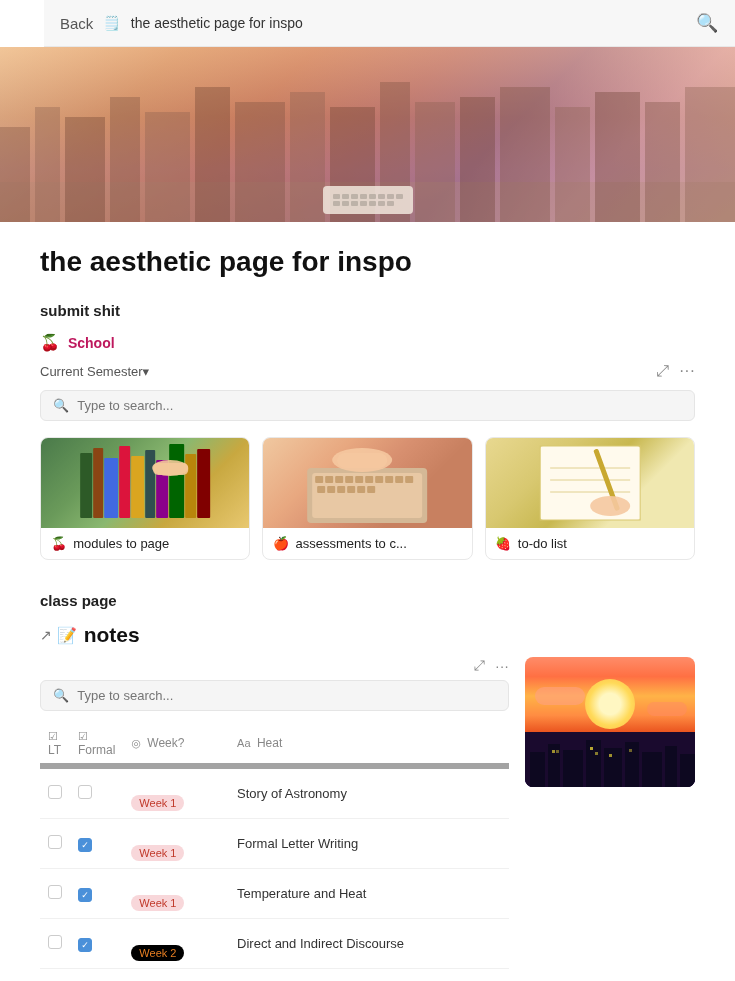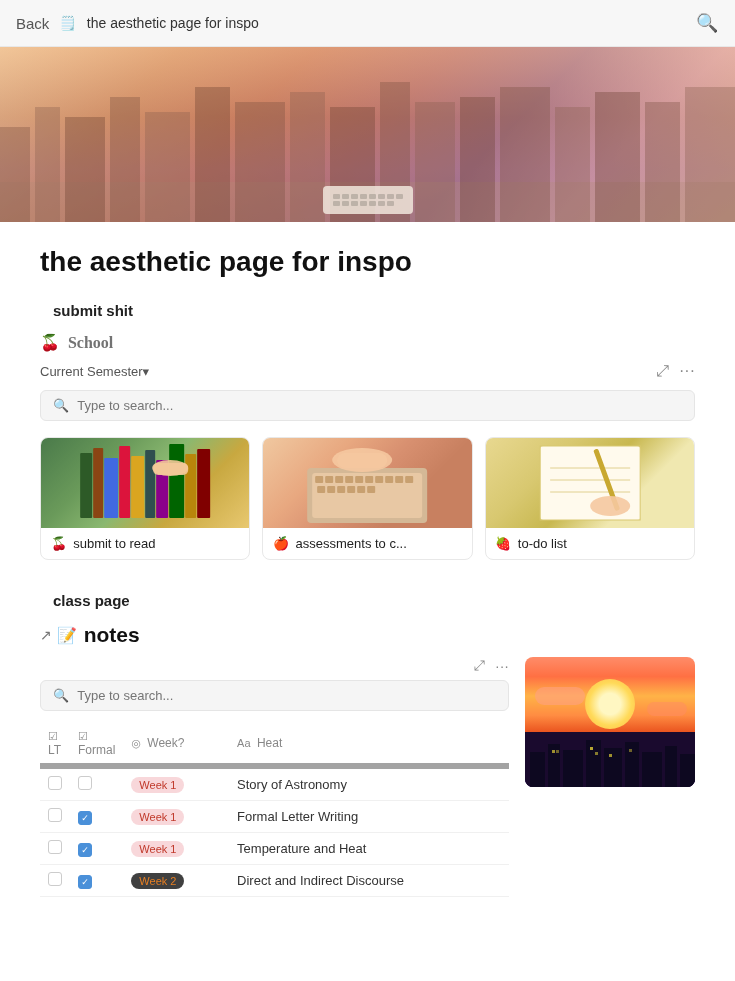--- a/index.html
+++ b/index.html
@@ -18,20 +18,21 @@
       position: relative;
       overflow: hidden;
     }
     .top-bar {
       display: flex;
       align-items: center;
       justify-content: space-between;
       padding: 12px 16px;
       background: #f7f7f7;
       border-bottom: 1px solid #e8e8e8;
+      margin-left: 44px;
     }
     .top-bar-left {
       display: flex;
       align-items: center;
       gap: 10px;
     }
     .back-btn {
       font-size: 15px;
       color: #555;
       cursor: pointer;
@@ -101,33 +102,31 @@
       font-size: 28px;
       font-weight: 700;
       color: #111;
       margin-bottom: 24px;
     }
     .section-label {
       font-size: 15px;
       font-weight: 600;
       color: #222;
       margin-bottom: 14px;
-      margin-left: 13px;
     }
     .school-header {
       display: flex;
       align-items: center;
       gap: 8px;
       margin-bottom: 10px;
     }
     .school-title {
-      font-size: 16px;
+      font-size: 14px;
       font-weight: 600;
-      color: #737373;
-      font-family: Liberation Serif, serif;
+      color: #be185d;
     }
     .filter-row {
       display: flex;
       align-items: center;
       justify-content: space-between;
       margin-bottom: 10px;
     }
     .filter-btn {
       display: flex;
       align-items: center;
@@ -291,27 +290,28 @@
       justify-content: center;
       color: white;
       font-size: 9px;
     }
     .week-badge {
       display: inline-block;
       padding: 2px 8px;
       border-radius: 10px;
       font-size: 11px;
       font-weight: 500;
+      margin-top: 19px;
     }
     .week1-badge {
       background: #f8d7da;
       color: #c0392b;
     }
     .week2-badge {
-      background: #404040;
+      background: #000000;
       color: #e67e22;
     }
     .th-icon {
       font-size: 11px;
       margin-right: 3px;
     }
     .sunset-image {
       width: 170px;
       height: 130px;
       border-radius: 8px;
@@ -475,21 +475,21 @@
             <rect x="94" y="6" width="15" height="74" fill="#006400" rx="1"></rect>
             <rect x="110" y="16" width="11" height="64" fill="#b8860b" rx="1"></rect>
             <rect x="122" y="11" width="13" height="69" fill="#800000" rx="1"></rect>
 
             <ellipse cx="95" cy="30" rx="18" ry="8" fill="#f4c999" opacity="0.9"></ellipse>
             <rect x="78" y="25" width="35" height="12" fill="#f4c999" rx="5" opacity="0.9"></rect>
           </svg>
         </div>
         <div class="card-label">
           <span>🍒</span>
-          <span>submit to read</span>
+          <span>modules to page</span>
         </div>
       </div>
 
       <div class="card">
         <div class="card-img card-img-keyboard">
           <svg width="100%" height="90" viewBox="0 0 140 90">
 
             <rect x="10" y="30" width="120" height="55" fill="#d4b896" rx="4"></rect>
             <rect x="15" y="35" width="110" height="45" fill="#e8c8a4" rx="3"></rect>
 

